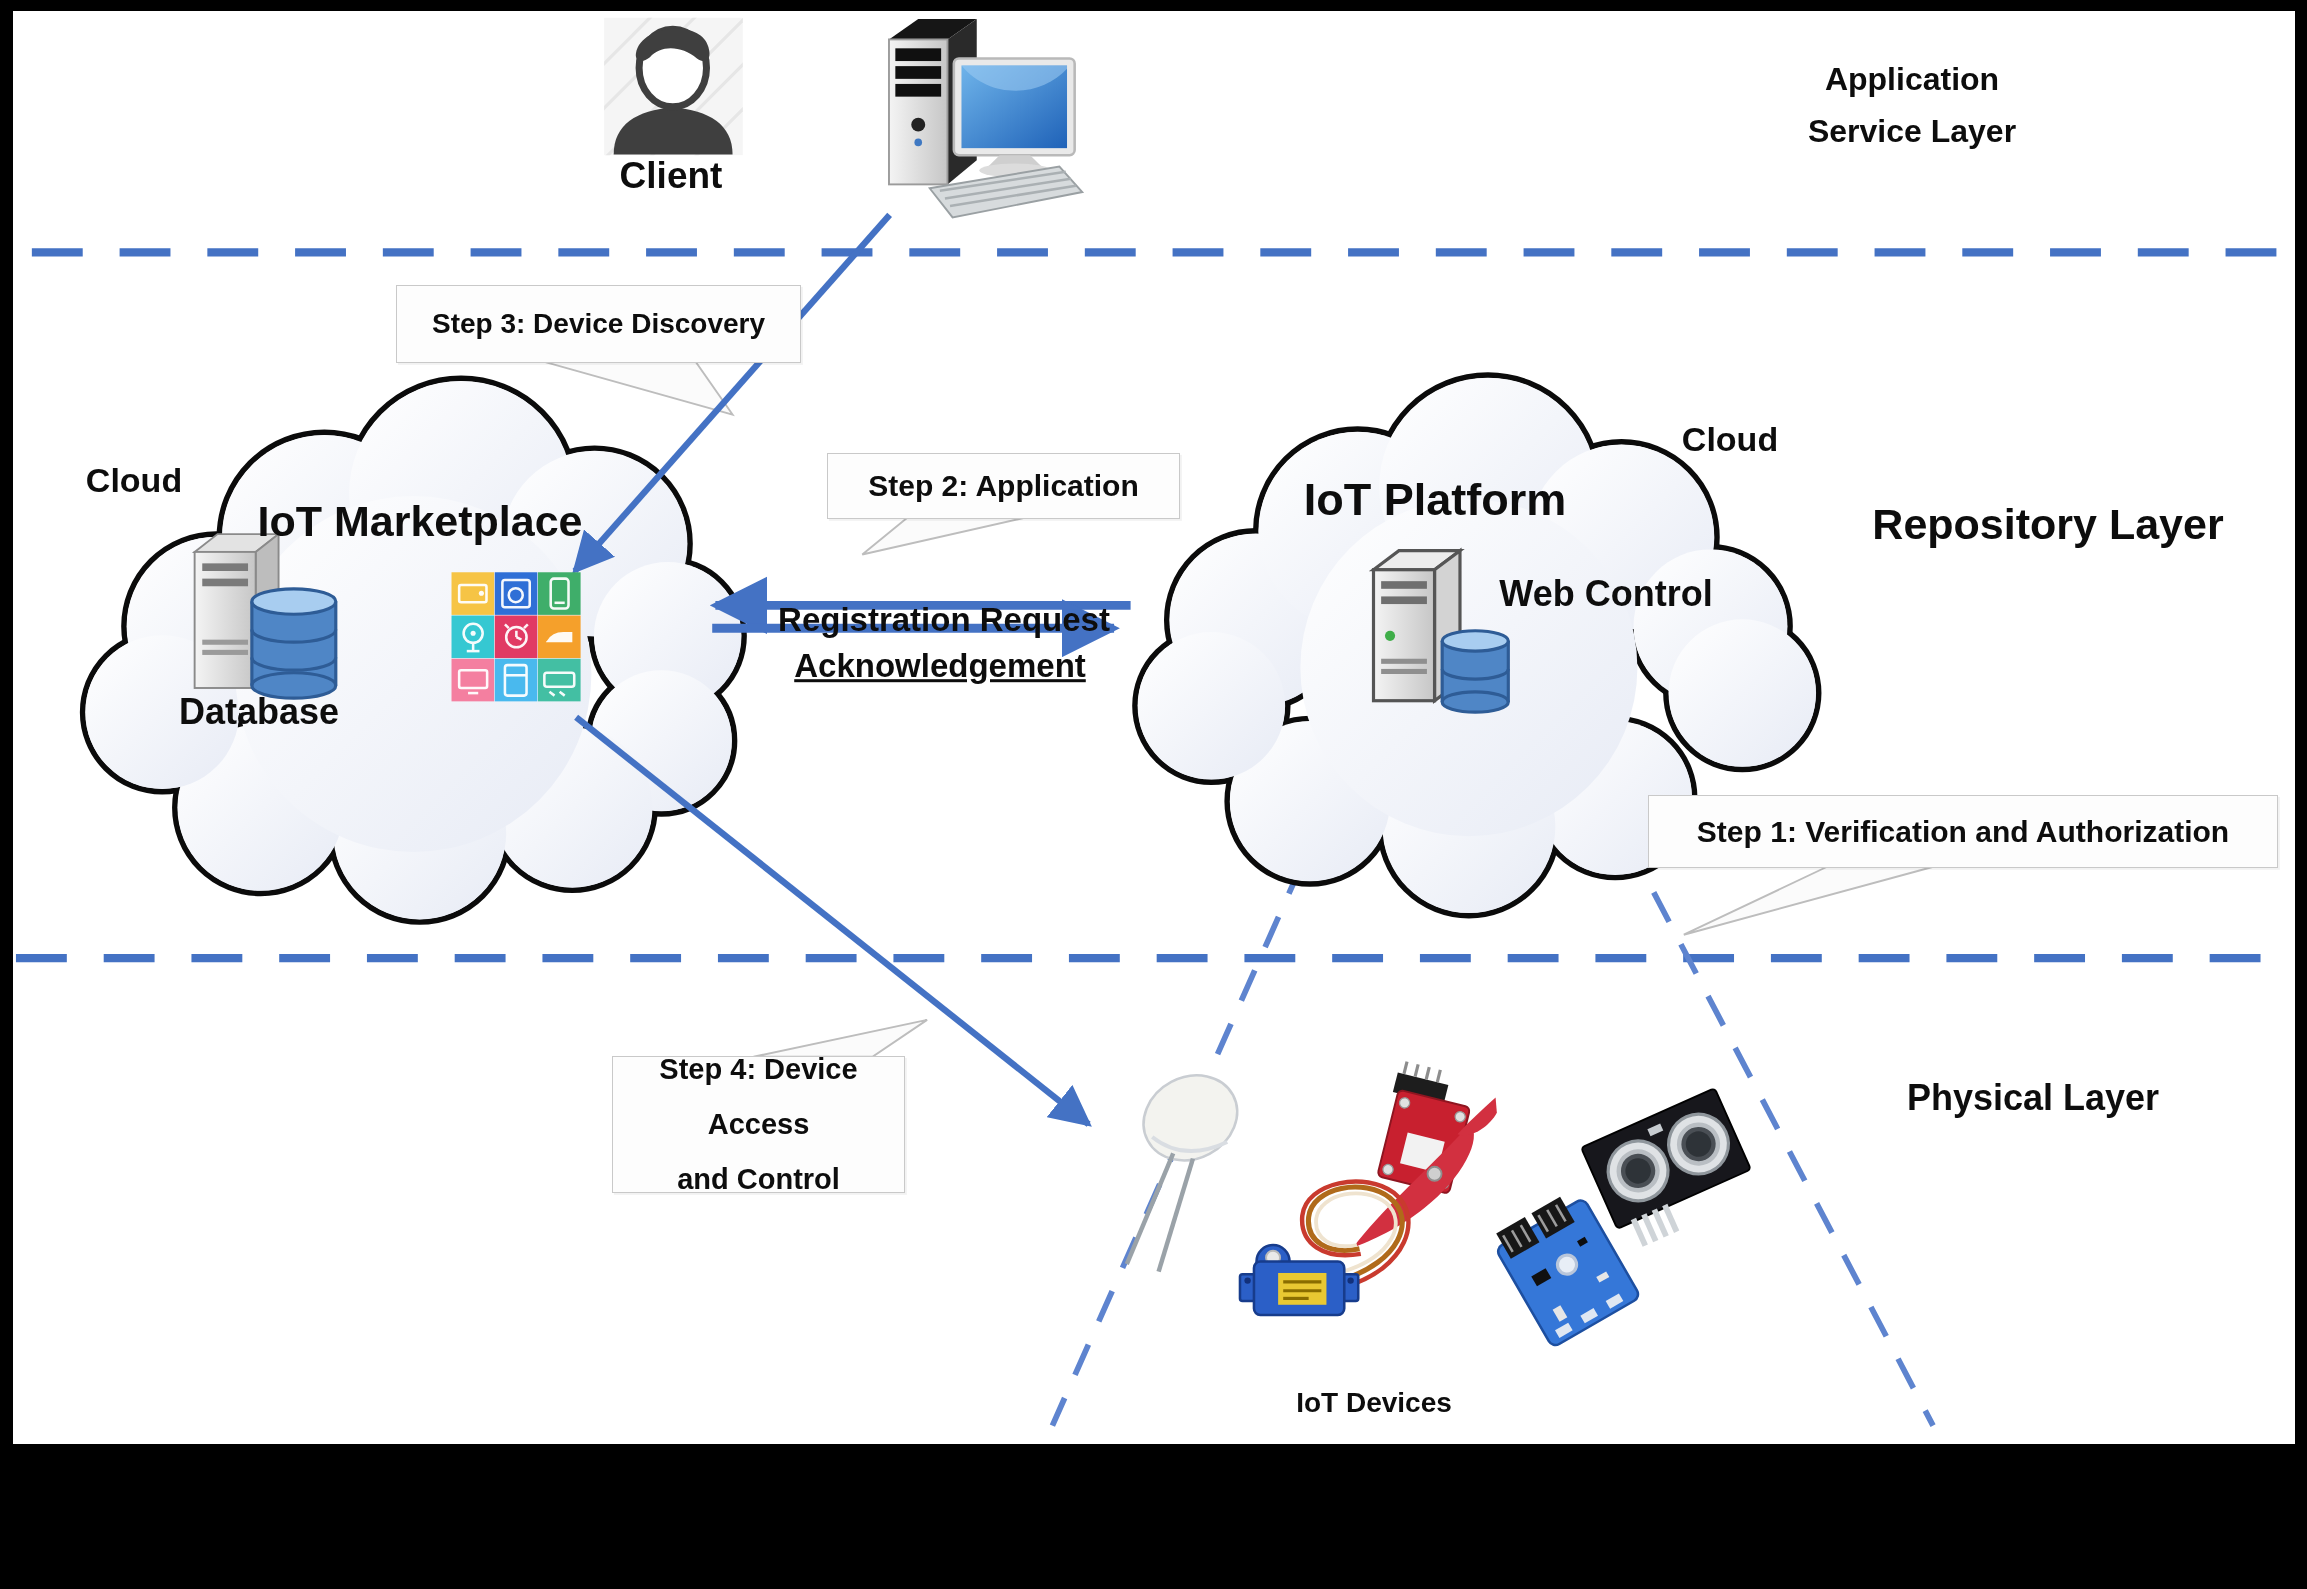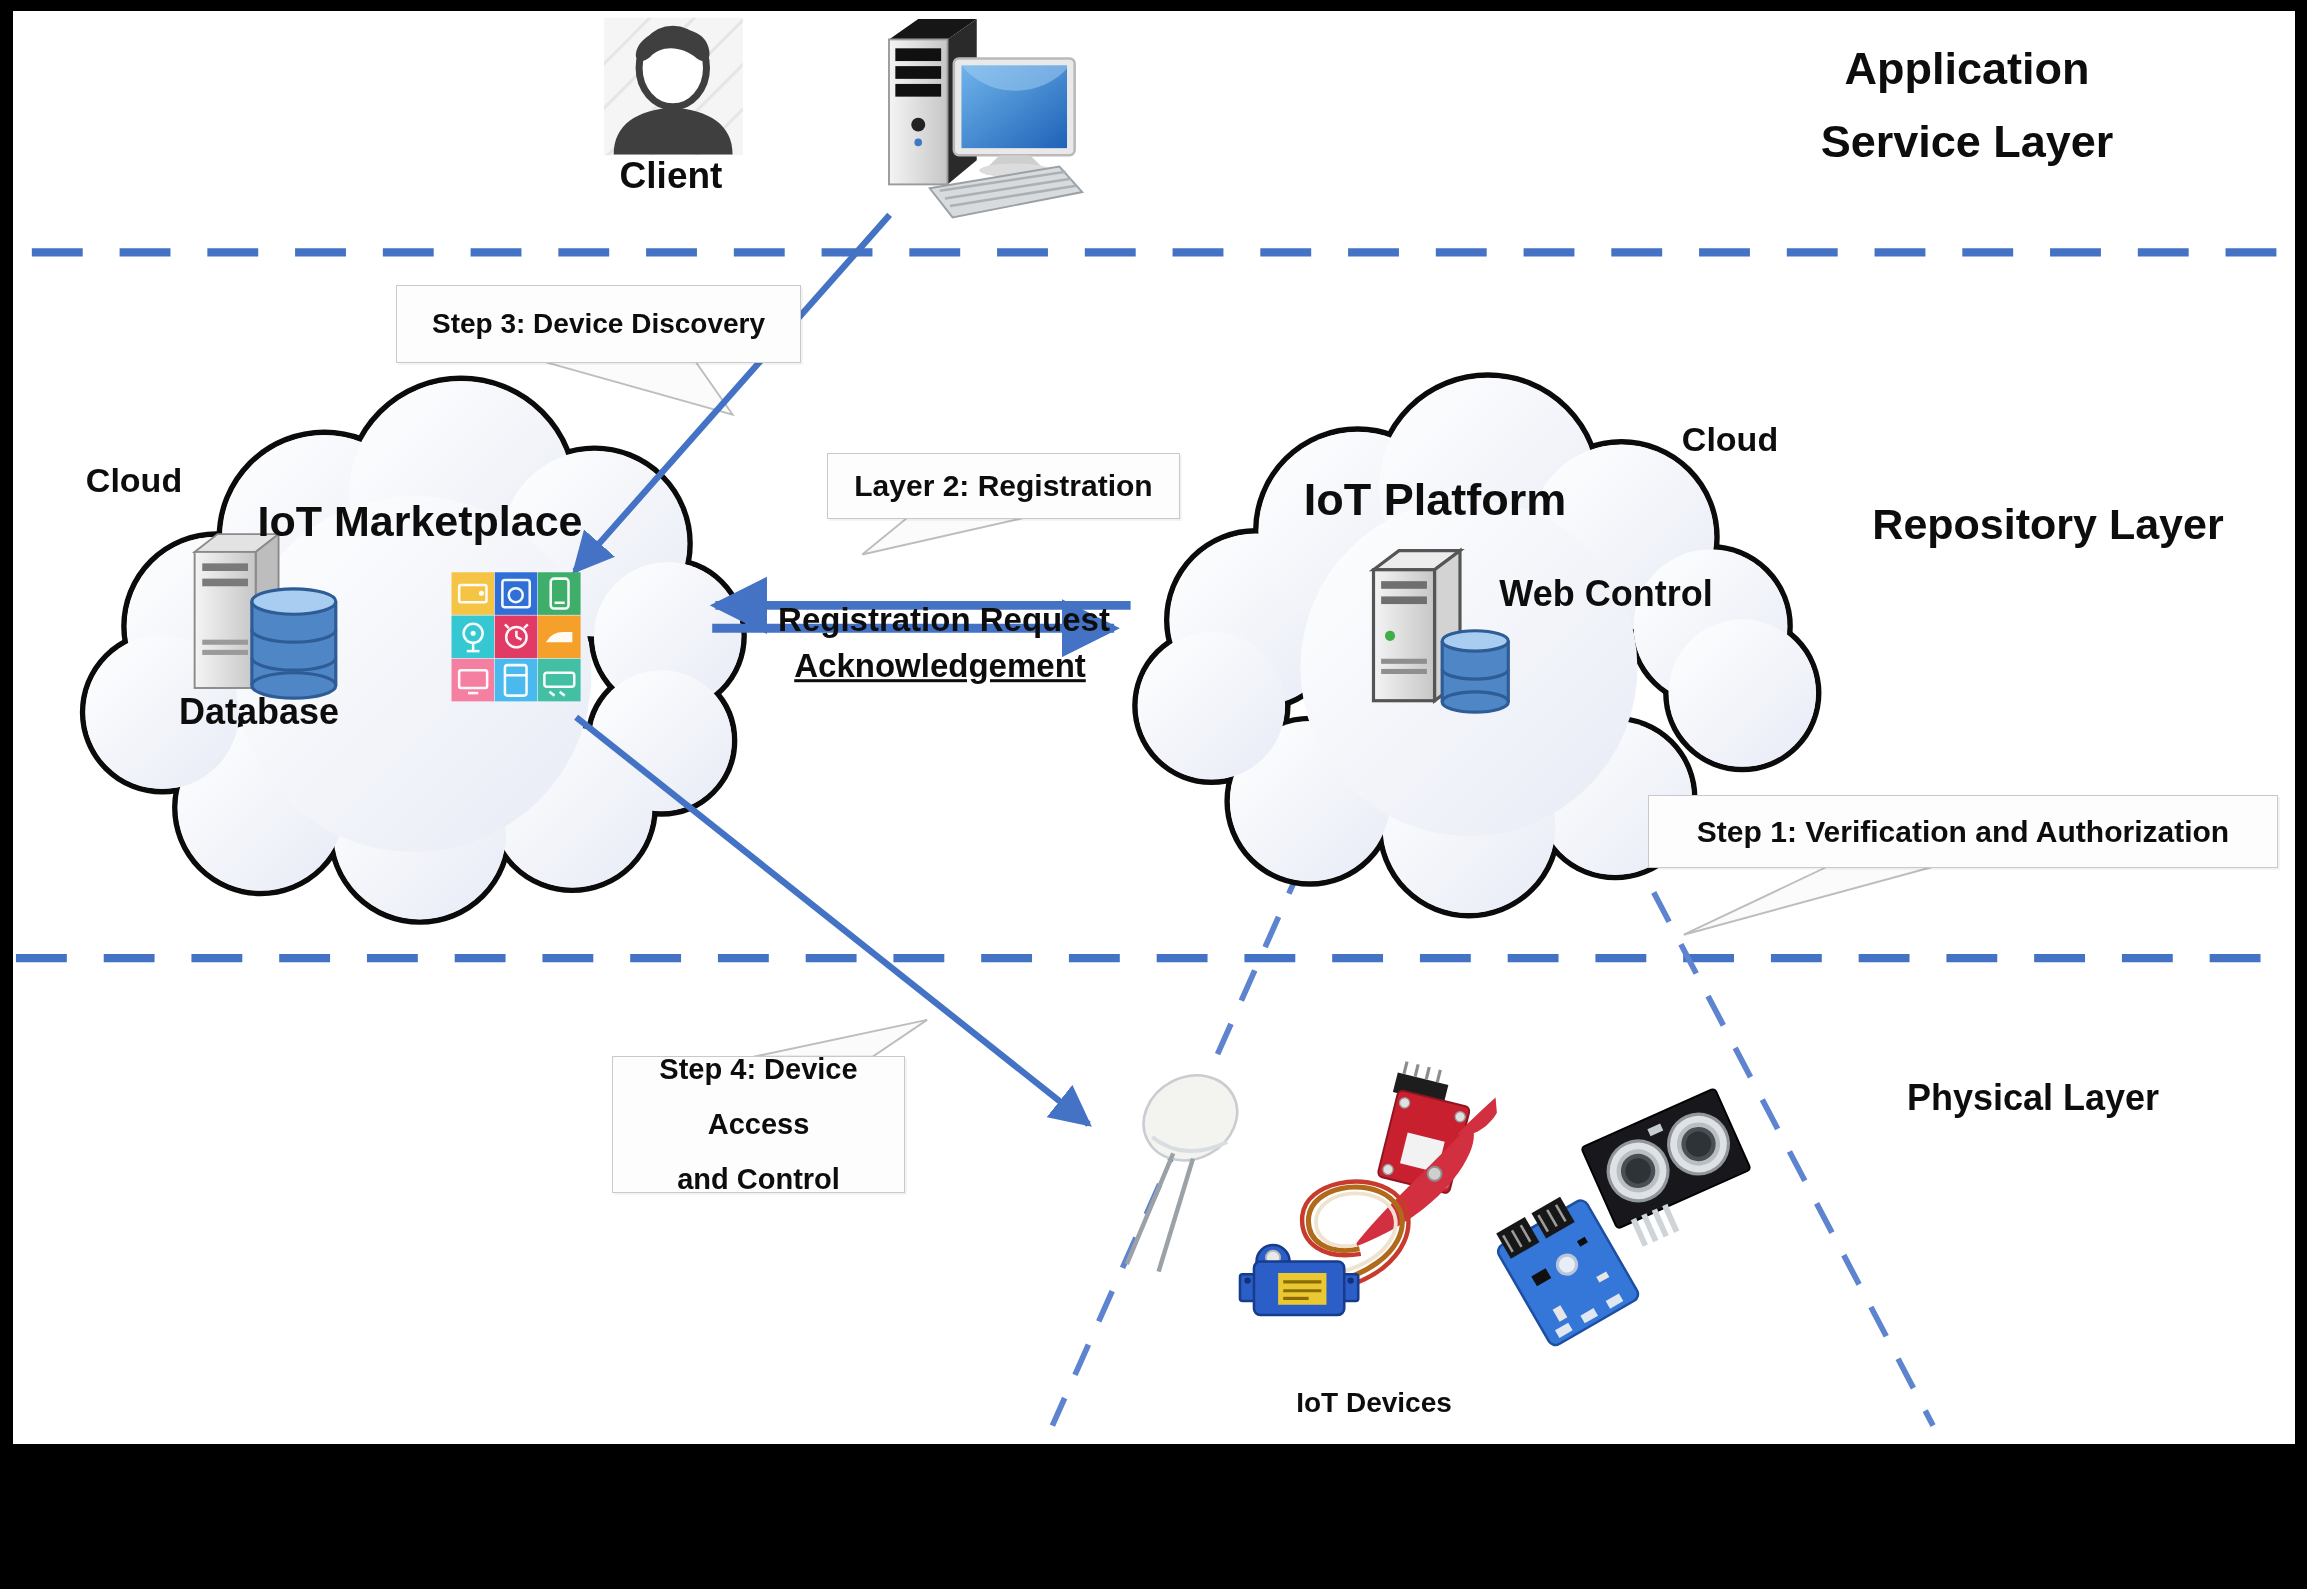--- a/index.html
+++ b/index.html
@@ -317,21 +317,21 @@
       <rect x="2412" y="1978" width="26" height="18" fill="#101010"></rect>
       <rect x="2500" y="2030" width="18" height="10" fill="#e6e6e6"></rect>
       <rect x="2415" y="2040" width="14" height="22" fill="#e6e6e6"></rect>
       <rect x="2502" y="1966" width="14" height="10" fill="#0d0d0d"></rect>
       <rect x="2402" y="2070" width="24" height="14" fill="#dfe7f2"></rect>
       <rect x="2448" y="2070" width="24" height="14" fill="#dfe7f2"></rect>
       <rect x="2494" y="2070" width="24" height="14" fill="#dfe7f2"></rect>
     </g>
   </svg>
 
-  <div class="lbl prelines" style="left:1967px;top:106px;font-size:45px;line-height:1.62;">Application
+  <div class="lbl prelines" style="left:1912px;top:106px;font-size:32px;line-height:1.62;">Application
 Service Layer</div>
   <div class="lbl" style="left:2048px;top:525px;font-size:43px;">Repository Layer</div>
   <div class="lbl" style="left:2033px;top:1098px;font-size:36px;">Physical Layer</div>
 
   <div class="lbl" style="left:671px;top:176px;font-size:37px;">Client</div>
 
   <div class="lbl" style="left:134px;top:480px;font-size:34px;">Cloud</div>
   <div class="lbl" style="left:420px;top:486px;font-size:43px;margin-top:36px;">IoT Marketplace</div>
   <div class="lbl" style="left:259px;top:712px;font-size:36px;">Database</div>
 
@@ -341,21 +341,21 @@
 
   <div class="lbl" style="left:944px;top:572px;font-size:33px;margin-top:48px;">Registration Request</div>
   <div class="lbl" style="left:940px;top:666px;font-size:33px;text-decoration:underline;">Acknowledgement</div>
 
   <div class="lbl" style="left:1374px;top:1403px;font-size:28px;">IoT Devices</div>
 
   <div class="callout" style="left:396px;top:285px;width:403px;height:76px;font-size:28px;">
     <span>Step 3: Device Discovery</span>
   </div>
   <div class="callout" style="left:827px;top:453px;width:351px;height:64px;font-size:30px;">
-    <span>Layer 2: Registration</span>
+    <span>Step 2: Application</span>
   </div>
   <div class="callout" style="left:1648px;top:795px;width:628px;height:71px;font-size:30px;">
     <span>Step 1: Verification and Authorization</span>
   </div>
   <div class="callout" style="left:612px;top:1056px;width:291px;height:135px;font-size:29px;line-height:1.9;">
     <span class="prelines">Step 4: Device Access
 and Control</span>
   </div>
 </div>
 

